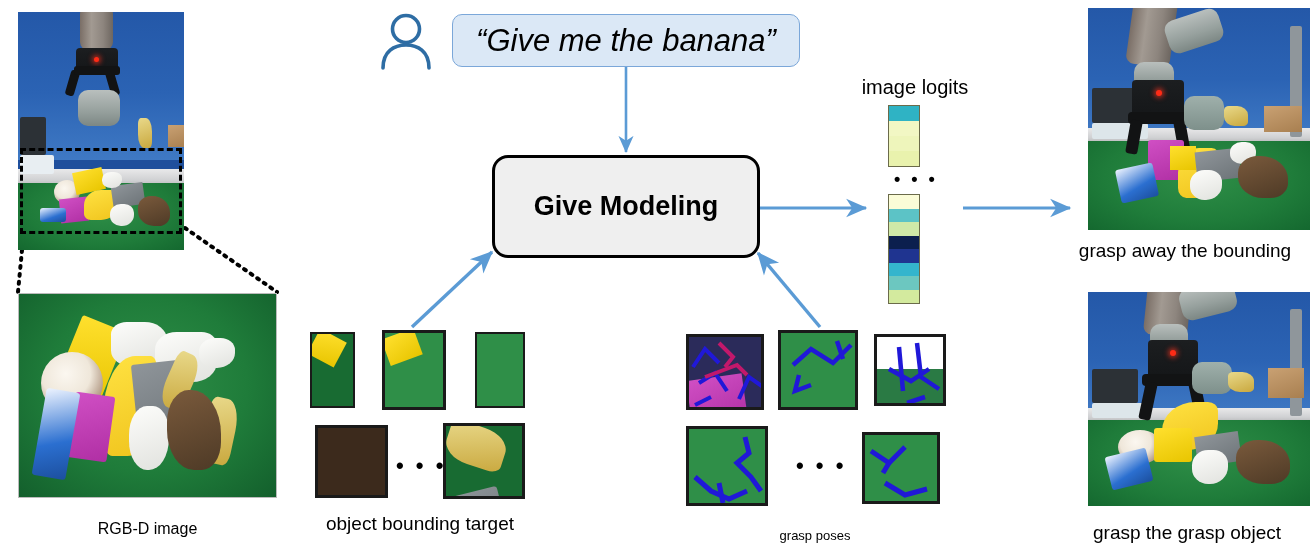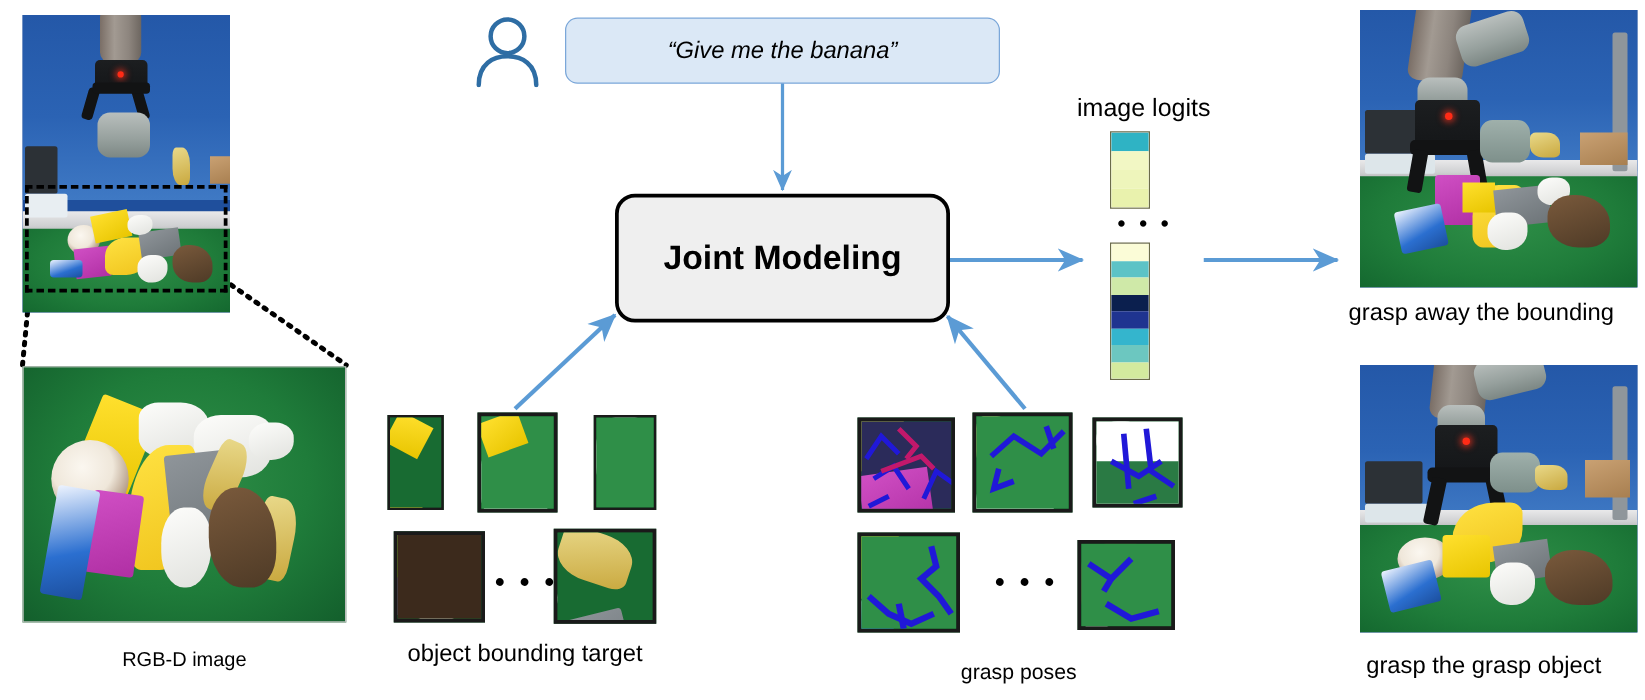--- a/index.html
+++ b/index.html
@@ -213,26 +213,26 @@
     <div class="obj brownobj" style="left:148px; top:96px; width:54px; height:80px;"></div>
     <div class="obj whiteobj" style="left:180px; top:44px; width:36px; height:30px;"></div>
   </div>
   <div class="caption" style="left:18px; top:520px; width:259px; font-size:16px;">RGB-D image</div>
 
   <svg class="user-icon" style="left:378px; top:12px;" width="56" height="58" viewBox="0 0 56 58">
     <circle cx="28" cy="17" r="13.5" fill="none" stroke="#2e6da4" stroke-width="3.6"></circle>
     <path d="M5 56 C5 39 16.5 33 28 33 C39.5 33 51 39 51 56" fill="none" stroke="#2e6da4" stroke-width="3.6" stroke-linecap="round"></path>
   </svg>
 
-  <div class="bubble" style="left:452px; top:14px; width:348px; height:53px; font-size:19px;">
+  <div class="bubble" style="left:452px; top:14px; width:348px; height:53px; font-size:31px;">
     <span>“Give me the banana”</span>
   </div>
 
   <div class="jm-box" style="left:492px; top:155px; width:268px; height:103px; font-size:27px;">
-    <span>Joint Modeling</span>
+    <span>Give Modeling</span>
   </div>
 
   <div class="thumb thin" style="left:310px; top:332px; width:45px; height:76px;">
     <div style="position:absolute;inset:0;background:#186b32;"></div>
     <div class="obj yellowbox" style="left:-4px;top:2px;width:30px;height:28px;transform:rotate(28deg);"></div>
     <div class="obj whiteobj" style="left:22px;top:0px;width:26px;height:22px;"></div>
     <div class="obj banana" style="left:8px;top:18px;width:26px;height:42px;"></div>
 
   </div>
   <div class="thumb" style="left:382px; top:330px; width:64px; height:80px;">
@@ -325,21 +325,21 @@
     <div class="obj brownobj" style="left:4px;top:2px;width:66px;height:64px;border-radius:30% 35% 40% 30%;"></div>
     <div class="obj whiteobj" style="left:26px;top:-4px;width:24px;height:18px;"></div>
     <svg style="position:absolute;inset:0;" width="78" height="72" viewBox="0 0 78 72">
       <g stroke="#2018d8" stroke-width="5" fill="none">
         <path d="M6,16 L24,28 L18,38"></path>
         <path d="M24,28 L40,12"></path>
         <path d="M20,48 L40,60 L62,54"></path>
       </g>
     </svg>
   </div>
-  <div class="caption" style="left:700px; top:528px; width:230px; font-size:17px;">grasp poses</div>
+  <div class="caption" style="left:700px; top:528px; width:230px; font-size:13px;">grasp poses</div>
 
   <div class="caption" style="left:840px; top:76px; width:150px; font-size:20px;">image logits</div>
 
   <div class="logit-bar" style="left:888px; top:105px; width:32px; height:62px;">
     <div style="height:25%; background:#2fb3c4;"></div>
     <div style="height:25%; background:#f2f7c4;"></div>
     <div style="height:25%; background:#eef5bb;"></div>
     <div style="height:25%; background:#e9f2ad;"></div>
   </div>
 

